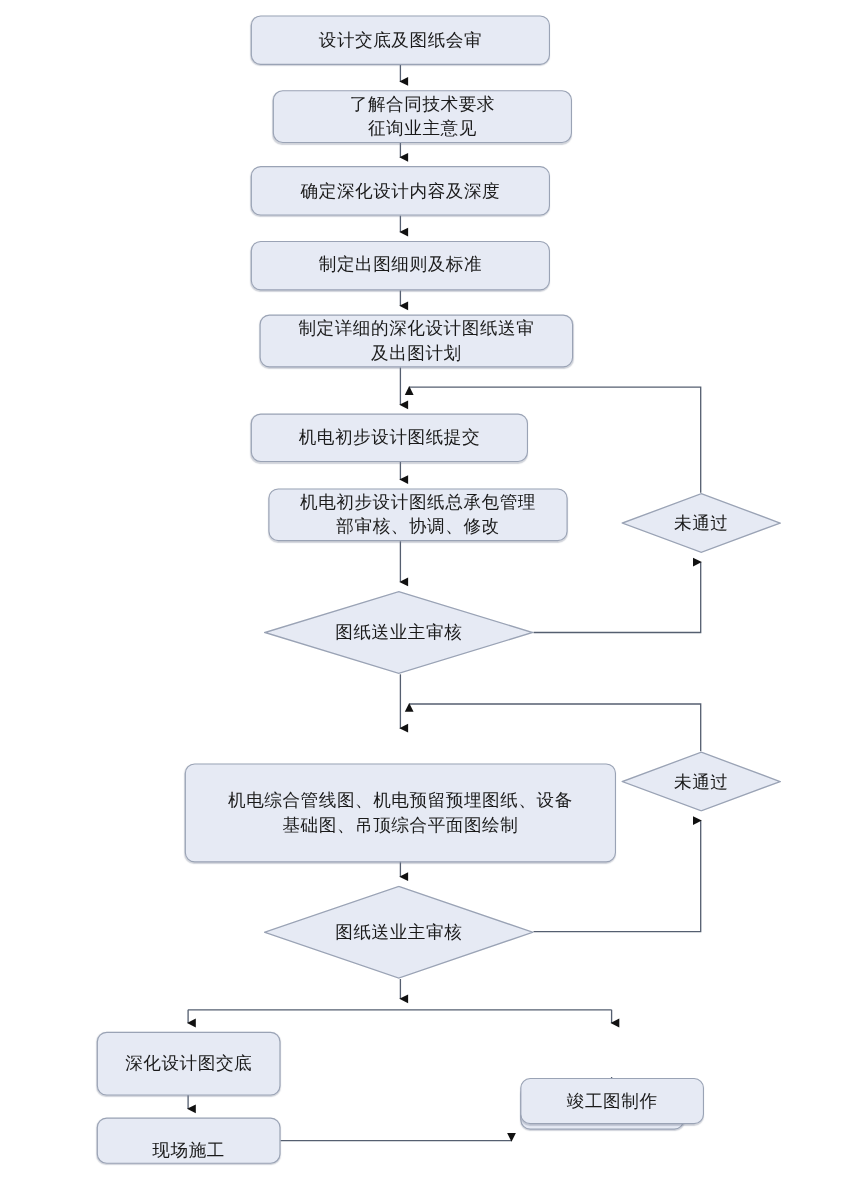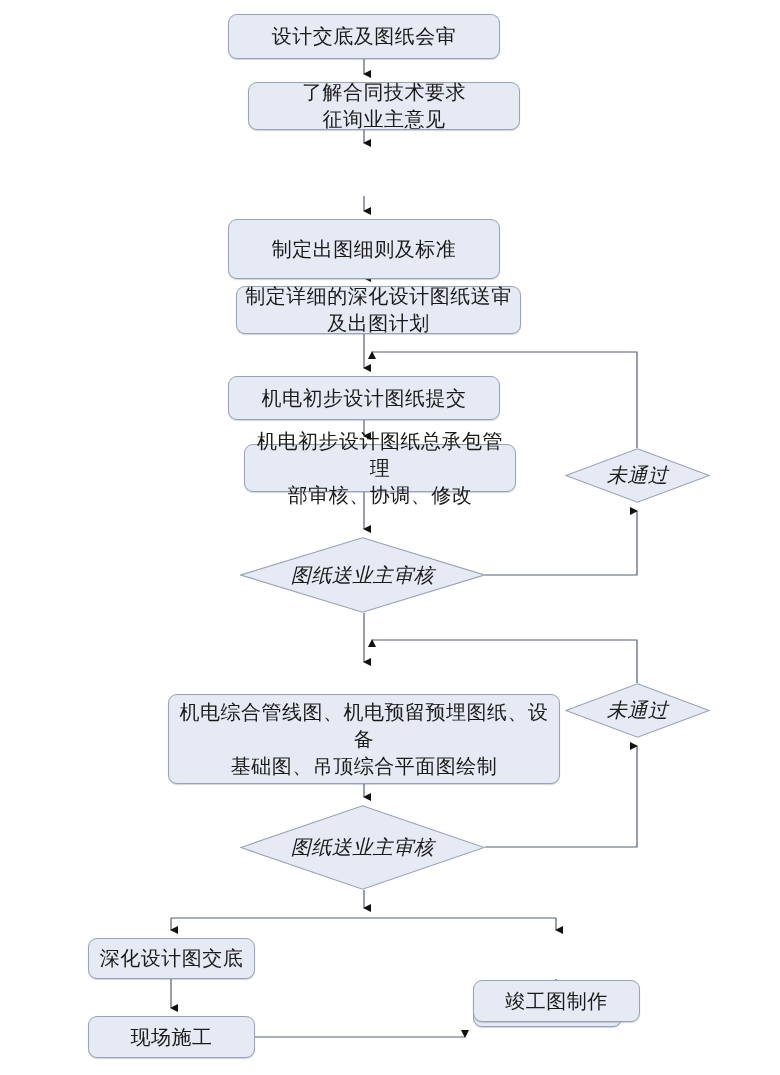--- a/index.html
+++ b/index.html
@@ -27,37 +27,36 @@
     pointer-events: none;
   }
   .node {
     position: absolute;
     box-sizing: border-box;
     display: flex;
     align-items: center;
     justify-content: center;
     text-align: center;
     color: #1a1a1a;
-    font-size: 20px;
+    font-size: 16px;
     line-height: 1.35;
     letter-spacing: 0.5px;
     white-space: pre-line;
     z-index: 2;
   }
   .node.process {
     background: #e6eaf4;
     border: 1px solid #9aa3b5;
     border-radius: 9px;
     box-shadow: 0 1px 1px rgba(120,128,148,0.35);
   }
   .node.decision {
     background: transparent;
     border: none;
     box-shadow: none;
-    font-style: italic;
   }
   .diamond-shape {
     position: absolute;
     left: 0;
     top: 0;
     width: 100%;
     height: 100%;
     z-index: -1;
   }
   .node-text {
@@ -130,31 +129,34 @@
 
   <div class="node process" style="left:228px; top:14px; width:272px; height:45px;">
     <span class="node-text">设计交底及图纸会审</span>
   </div>
 
   <div class="node process" style="left:228px; top:82px; width:272px; height:48px;margin-left:20px;">
     <span class="node-text">了解合同技术要求
 征询业主意见</span>
   </div>
 
-
-  <div class="node process" style="left:228px; top:219px; width:272px; height:60px;">
+  <div class="node process" style="left:228px; top:151px; width:272px; height:45px;">
+    <span class="node-text">确定深化设计内容及深度</span>
+  </div>
+
+  <div class="node process" style="left:228px; top:219px; width:272px; height:45px;font-family:Liberation Mono, monospace;">
     <span class="node-text">制定出图细则及标准</span>
   </div>
 
   <div class="node process" style="left:215px; top:286px; width:285px; height:48px;margin-left:21px;">
     <span class="node-text">制定详细的深化设计图纸送审
 及出图计划</span>
   </div>
 
-  <div class="node process" style="left:228px; top:376px; width:272px; height:44px;">
+  <div class="node process" style="left:228px; top:376px; width:252px; height:44px;">
     <span class="node-text">机电初步设计图纸提交</span>
   </div>
 
   <div class="node process" style="left:228px; top:444px; width:272px; height:48px;margin-left:16px;">
     <span class="node-text">机电初步设计图纸总承包管理
 部审核、协调、修改</span>
   </div>
 
   <div class="node decision" style="left:240px; top:537px; width:245px; height:76px;">
     <svg class="diamond-shape" viewBox="0 0 245 76" preserveAspectRatio="none">
@@ -182,29 +184,29 @@
     <span class="node-text">未通过</span>
   </div>
 
   <div class="node decision" style="left:240px; top:805px; width:245px; height:85px;">
     <svg class="diamond-shape" viewBox="0 0 245 85" preserveAspectRatio="none">
       <polygon points="122.5,0.8 244.2,42.5 122.5,84.2 0.8,42.5" fill="#e6eaf4" stroke="#9aa3b5" stroke-width="1.2"></polygon>
     </svg>
     <span class="node-text">图纸送业主审核</span>
   </div>
 
-  <div class="node process" style="left:88px; top:938px; width:167px; height:41px;text-align:right;">
+  <div class="node process" style="left:88px; top:938px; width:167px; height:58px;text-align:right;">
     <span class="node-text">深化设计图交底</span>
   </div>
 
   <div class="node process" style="left:473px; top:986px; width:149px; height:41px;">
     <span class="node-text">图纸存档</span>
   </div>
 
-  <div class="node process" style="left:88px; top:1016px; width:167px; height:42px;">
+  <div class="node process" style="left:88px; top:1016px; width:167px; height:42px;align-items:flex-end;">
     <span class="node-text">现场施工</span>
   </div>
 
   <div class="node process" style="left:473px; top:980px; width:167px; height:42px;">
     <span class="node-text">竣工图制作</span>
   </div>
 
 </div>
 
 </body></html>

